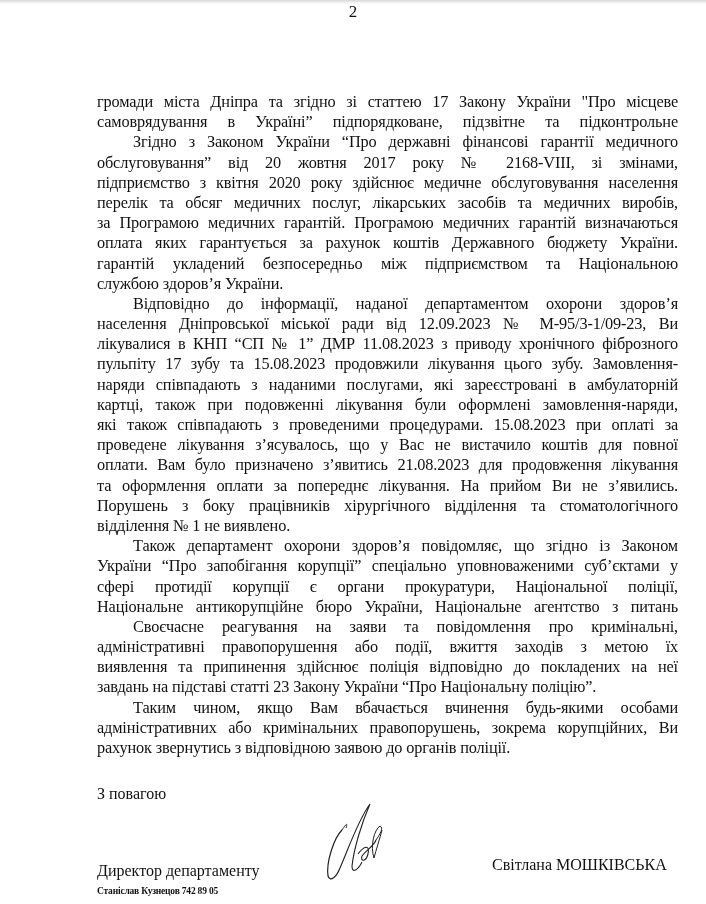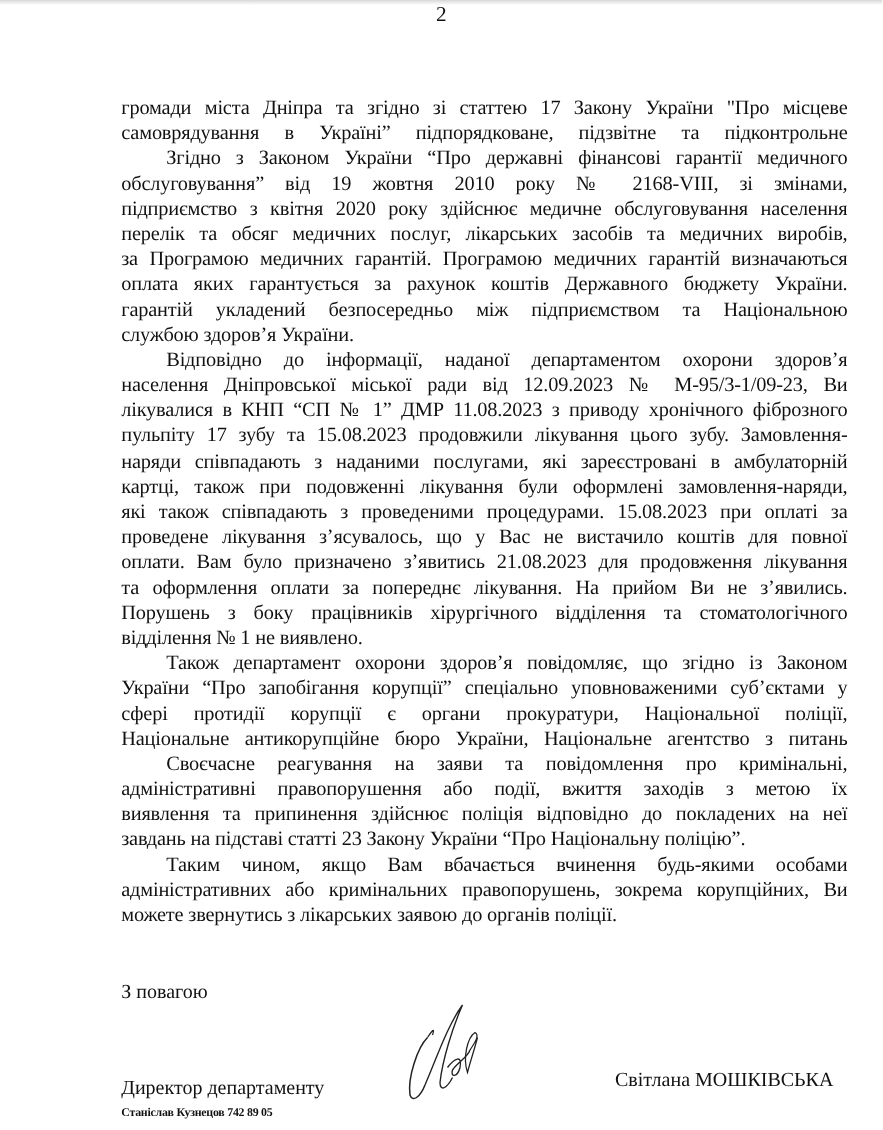--- a/index.html
+++ b/index.html
@@ -2,21 +2,21 @@
 <html><head>
 <meta charset="utf-8">
 <style>
   html, body { margin: 0; padding: 0; background: #ffffff; }
   body { width: 706px; height: 904px; position: relative; overflow: hidden;
          font-family: "Liberation Serif", "DejaVu Serif", serif; color: #111; }
   .top-shadow { position: absolute; left: 0; top: 0; width: 706px; height: 4px;
                 background: linear-gradient(#d8d8d8, #ffffff); }
   .page-num { position: absolute; top: 2px; left: 0; width: 706px; text-align: center;
               font-size: 17px; line-height: 20px; }
-  .body { position: absolute; left: 97px; top: 76px; width: 581px; }
+  .body { position: absolute; left: 97px; top: 92px; width: 581px; }
   .line { font-size: 16.3px; line-height: 20.2px; height: 20.2px; white-space: nowrap;
           text-align: justify; text-align-last: justify; overflow: hidden; letter-spacing: -0.15px; }
   .line.last { text-align-last: left; }
   .line.indent { padding-left: 36px; }
   .closing { position: absolute; left: 97px; top: 785px; font-size: 16px; }
   .sig-title { position: absolute; left: 97px; top: 862px; font-size: 16px; }
   .sig-name { position: absolute; left: 492px; top: 856px; font-size: 16px; }
   .signature { position: absolute; left: 318px; top: 800px; width: 90px; height: 90px; }
   .executor { position: absolute; left: 97px; top: 886px; font-size: 9.5px; font-weight: bold; letter-spacing: -0.2px; }
 </style>
@@ -26,21 +26,21 @@
 <div class="top-shadow"></div>
 <div class="page-num">2</div>
 
 <div class="body" id="body">
     <div>
       <div class="line">громади міста Дніпра та згідно зі статтею 17 Закону України "Про місцеве</div>
       <div class="line">самоврядування в Україні” підпорядковане, підзвітне та підконтрольне</div>
     </div>
     <div>
       <div class="line indent">Згідно з Законом України “Про державні фінансові гарантії медичного</div>
-      <div class="line">обслуговування” від 19 жовтня 2010 року № 2168-VIII, зі змінами,</div>
+      <div class="line">обслуговування” від 20 жовтня 2017 року № 2168-VIII, зі змінами,</div>
       <div class="line">підприємство з квітня 2020 року здійснює медичне обслуговування населення</div>
       <div class="line">перелік та обсяг медичних послуг, лікарських засобів та медичних виробів,</div>
       <div class="line">за Програмою медичних гарантій. Програмою медичних гарантій визначаються</div>
       <div class="line">оплата яких гарантується за рахунок коштів Державного бюджету України.</div>
       <div class="line">гарантій укладений безпосередньо між підприємством та Національною</div>
       <div class="line last">службою здоров’я України.</div>
     </div>
     <div>
       <div class="line indent">Відповідно до інформації, наданої департаментом охорони здоров’я</div>
       <div class="line">населення Дніпровської міської ради від 12.09.2023 № М-95/3-1/09-23, Ви</div>
@@ -63,21 +63,21 @@
     </div>
     <div>
       <div class="line indent">Своєчасне реагування на заяви та повідомлення про кримінальні,</div>
       <div class="line">адміністративні правопорушення або події, вжиття заходів з метою їх</div>
       <div class="line">виявлення та припинення здійснює поліція відповідно до покладених на неї</div>
       <div class="line last">завдань на підставі статті 23 Закону України “Про Національну поліцію”.</div>
     </div>
     <div>
       <div class="line indent">Таким чином, якщо Вам вбачається вчинення будь-якими особами</div>
       <div class="line">адміністративних або кримінальних правопорушень, зокрема корупційних, Ви</div>
-      <div class="line last">можете звернутись з лікарських заявою до органів поліції.</div>
+      <div class="line last">рахунок звернутись з відповідною заявою до органів поліції.</div>
     </div>
   </div>
 
 <div class="closing">З повагою</div>
 
 <div class="sig-title">Директор департаменту</div>
 
 <svg class="signature" viewBox="0 0 90 90">
   <path d="M24 30 C 16 38, 8 62, 10 76 C 12 82, 18 78, 22 68" fill="none" stroke="#222" stroke-width="1.2"></path>
   <path d="M22 68 C 30 50, 40 20, 52 4 C 44 22, 36 48, 34 66 C 34 74, 40 70, 44 62" fill="none" stroke="#222" stroke-width="1.1"></path>

